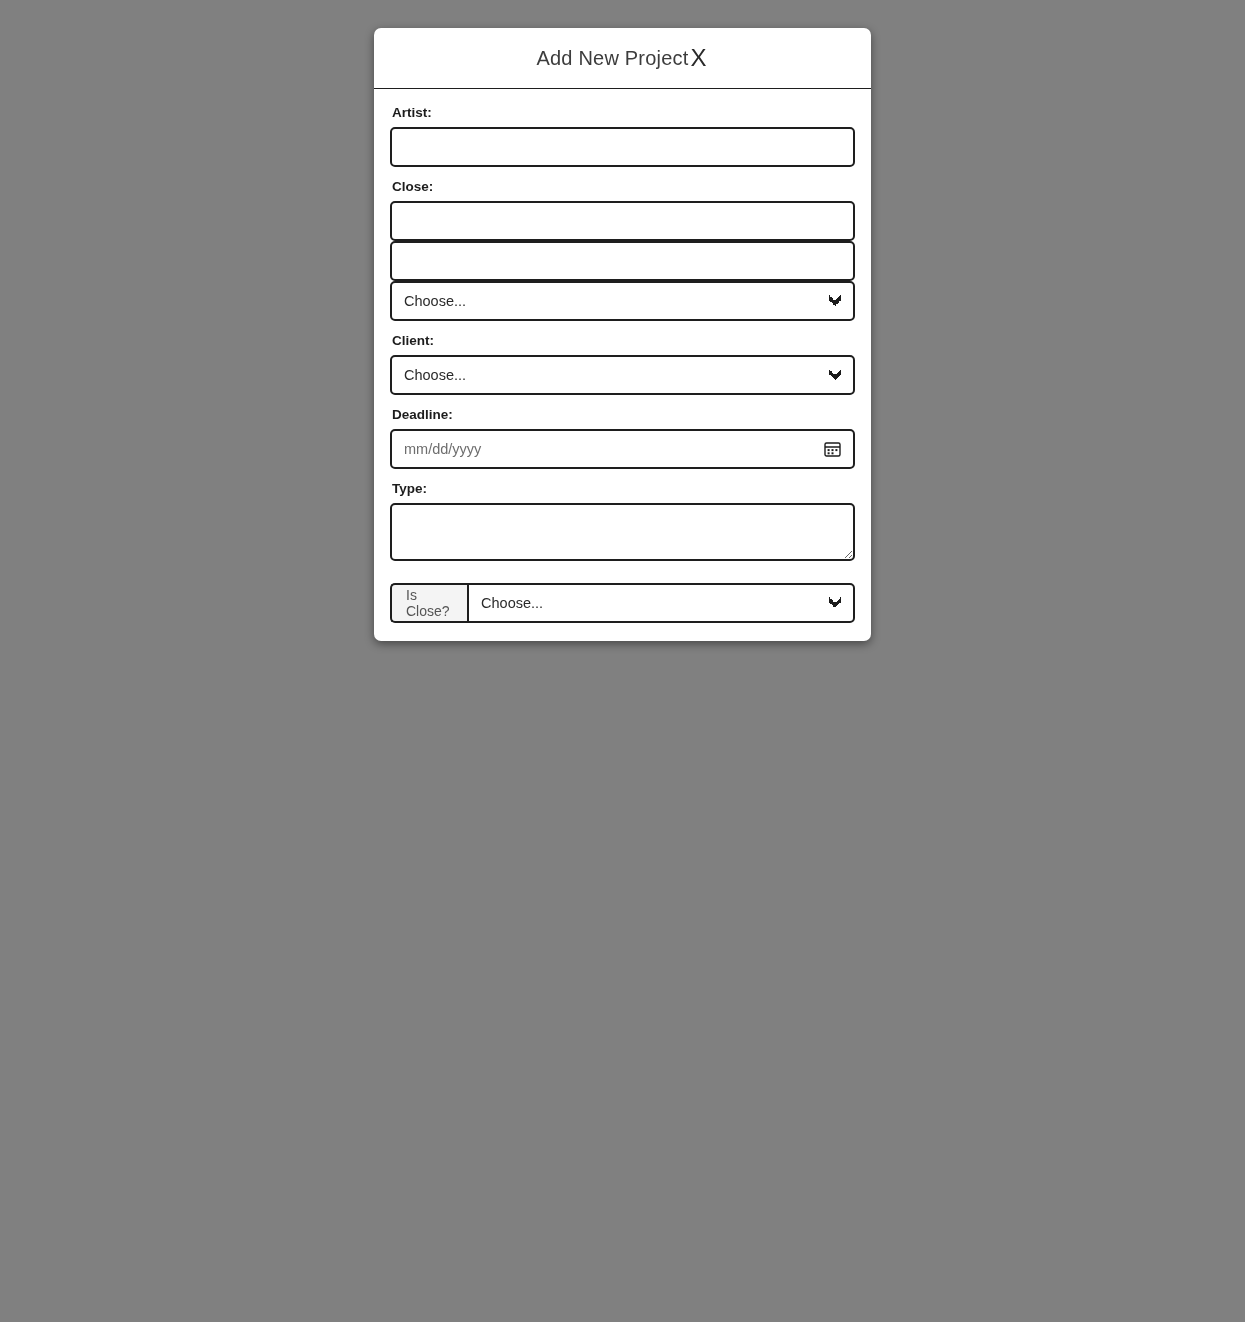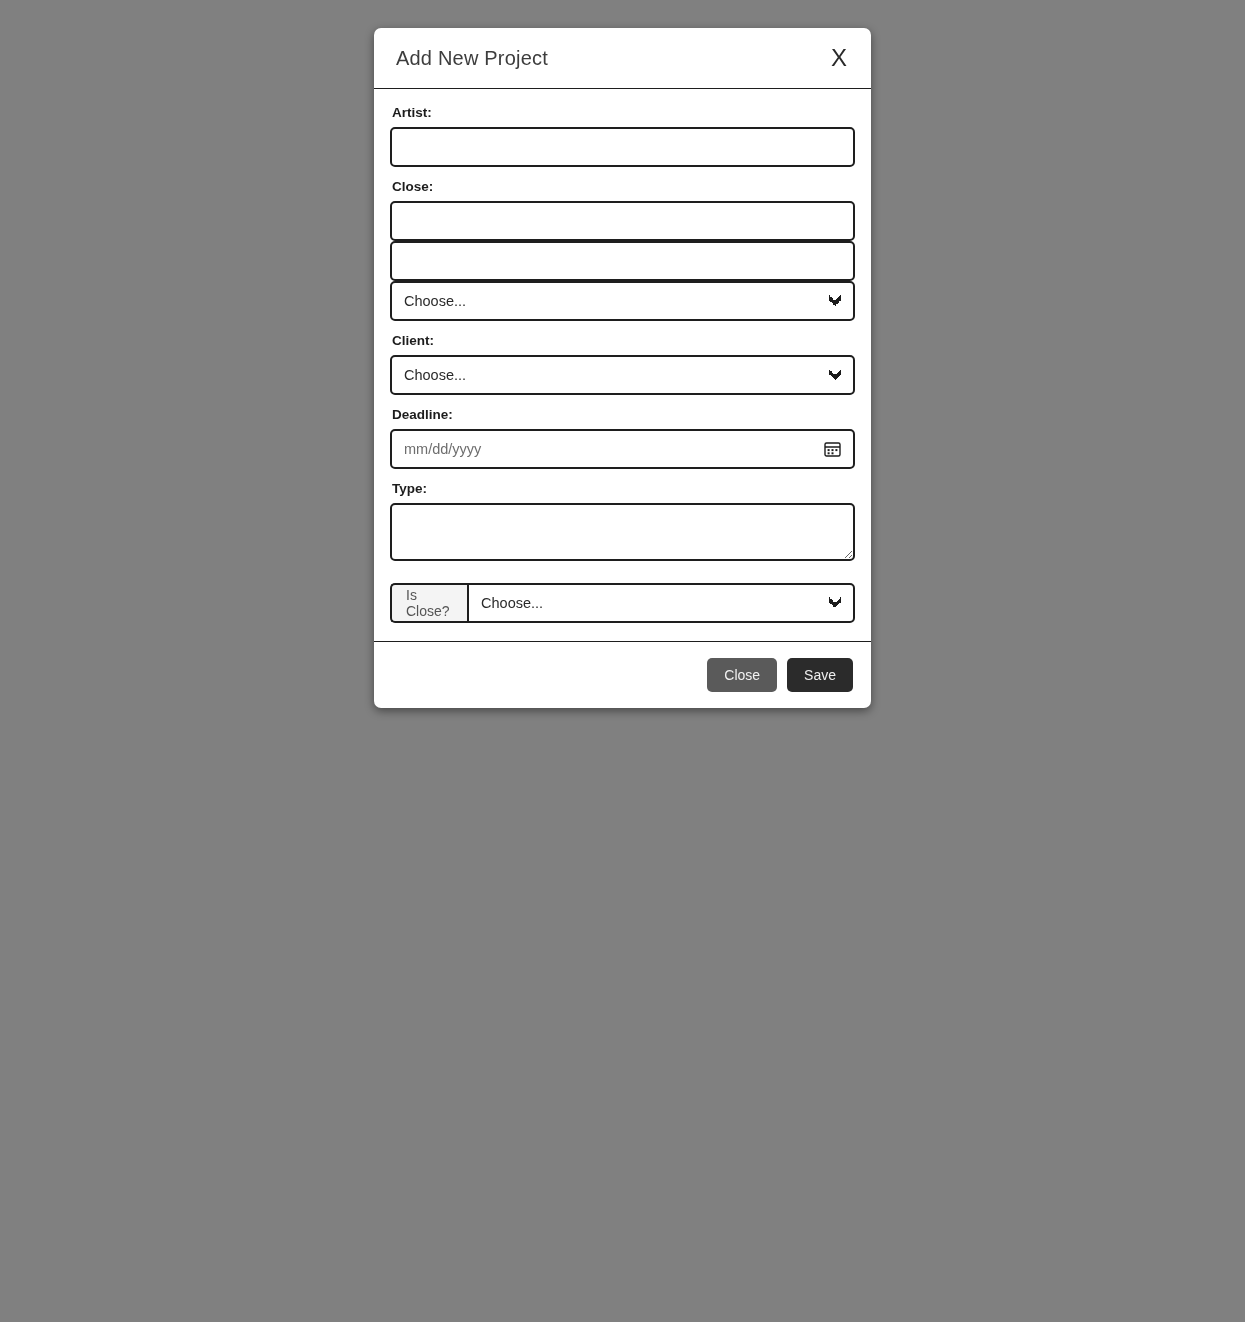--- a/index.html
+++ b/index.html
@@ -177,21 +177,21 @@
     top: 28px;
     width: 497px;
     background: #ffffff;
     border-radius: 7px;
     box-shadow: 0 3px 10px rgba(0,0,0,.45);
     overflow: hidden;
   }
   .modal-header {
     display: flex;
     align-items: center;
-    justify-content: space-between;
+    justify-content: center;
     padding: 18px 22px;
     border-bottom: 1px solid #1e1e1e;
   }
   .modal-title {
     font-size: 20px;
     color: #3d3d3d;
     font-weight: 400;
     letter-spacing: .2px;
   }
   .modal-close {
@@ -468,18 +468,14 @@
 
     <div class="input-group">
       <span class="input-group-text">Is Close?</span>
       <select class="form-control">
         <option>Choose...</option>
       </select>
     </div>
 
   </div>
 
-  <div class="modal-footer">
-    <button class="btn-sm btn-secondary">Close</button>
-    <button class="btn-sm btn-dark">Save</button>
-  </div>
 
 </div>
 
 </body></html>

